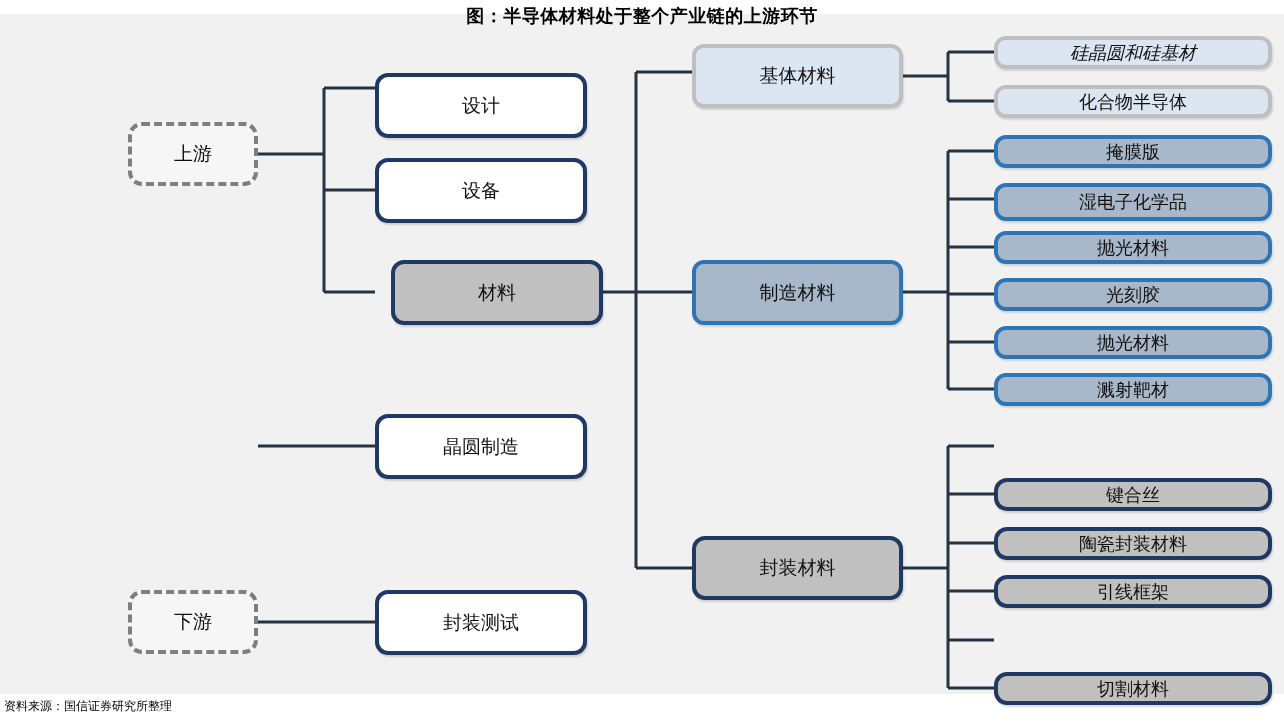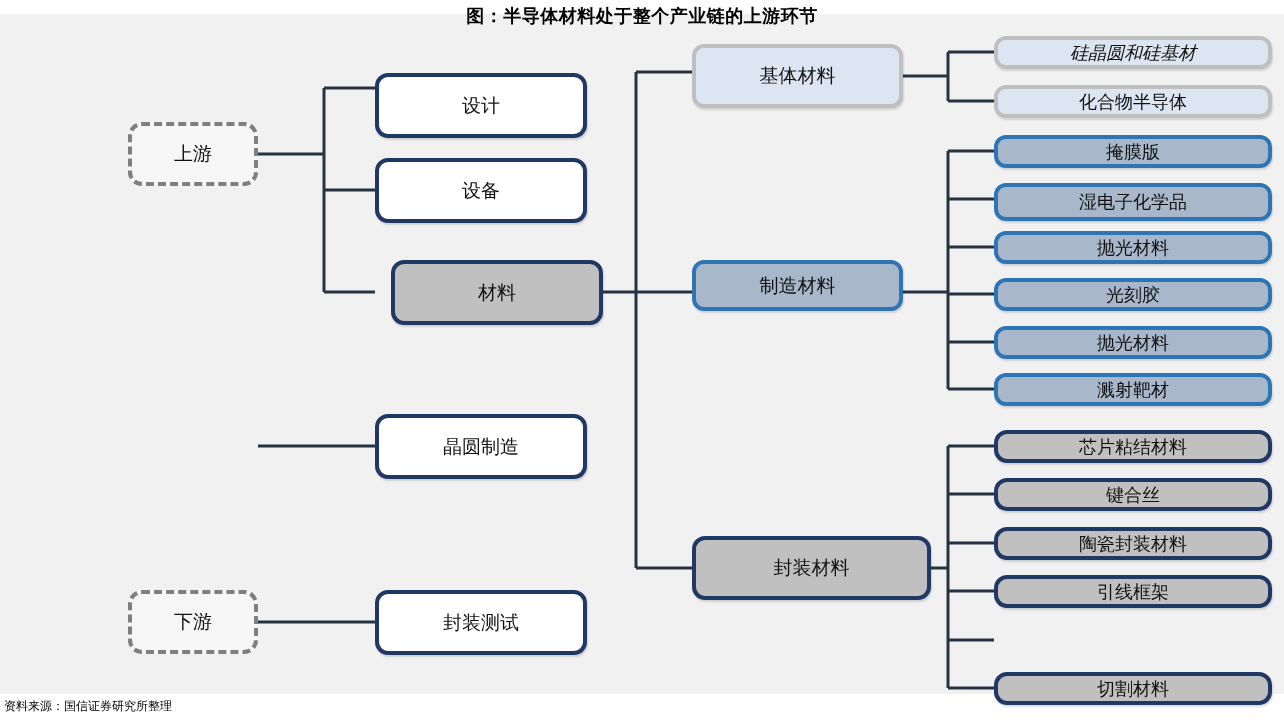--- a/index.html
+++ b/index.html
@@ -172,24 +172,24 @@
   <div class="node n-white" style="left:375px; top:414px; width:212px; height:65px;">
     <span>晶圆制造</span>
   </div>
   <div class="node n-white" style="left:375px; top:590px; width:212px; height:65px;">
     <span>封装测试</span>
   </div>
 
   <div class="node n-lightblue mid" style="left:692px; top:44px; width:211px; height:64px;">
     <span>基体材料</span>
   </div>
-  <div class="node n-bluegray mid" style="left:692px; top:260px; width:211px; height:51px;text-align:center;">
+  <div class="node n-bluegray mid" style="left:692px; top:260px; width:211px; height:65px;text-align:center;">
     <span>制造材料</span>
   </div>
-  <div class="node n-gray-navy mid" style="left:692px; top:536px; width:239px; height:64px;">
+  <div class="node n-gray-navy mid" style="left:692px; top:536px; width:211px; height:64px;">
     <span>封装材料</span>
   </div>
 
   <div class="node n-lightblue leaf" style="left:994px; top:36px; width:278px; height:33px;font-style:italic;">
     <span>硅晶圆和硅基材</span>
   </div>
   <div class="node n-lightblue leaf" style="left:994px; top:85px; width:278px; height:33px;">
     <span>化合物半导体</span>
   </div>
 
@@ -205,23 +205,20 @@
   <div class="node n-bluegray leaf" style="left:994px; top:278px; width:278px; height:33px;">
     <span>光刻胶</span>
   </div>
   <div class="node n-bluegray leaf" style="left:994px; top:326px; width:278px; height:33px;">
     <span>抛光材料</span>
   </div>
   <div class="node n-bluegray leaf" style="left:994px; top:373px; width:278px; height:33px;">
     <span>溅射靶材</span>
   </div>
 
-  <div class="node n-gray-navy leaf" style="left:994px; top:430px; width:278px; height:33px;">
-    <span>芯片粘结材料</span>
-  </div>
   <div class="node n-gray-navy leaf" style="left:994px; top:478px; width:278px; height:33px;">
     <span>键合丝</span>
   </div>
   <div class="node n-gray-navy leaf" style="left:994px; top:527px; width:278px; height:33px;">
     <span>陶瓷封装材料</span>
   </div>
   <div class="node n-gray-navy leaf" style="left:994px; top:575px; width:278px; height:33px;">
     <span>引线框架</span>
   </div>
   <div class="node n-gray-navy leaf" style="left:994px; top:672px; width:278px; height:33px;">

